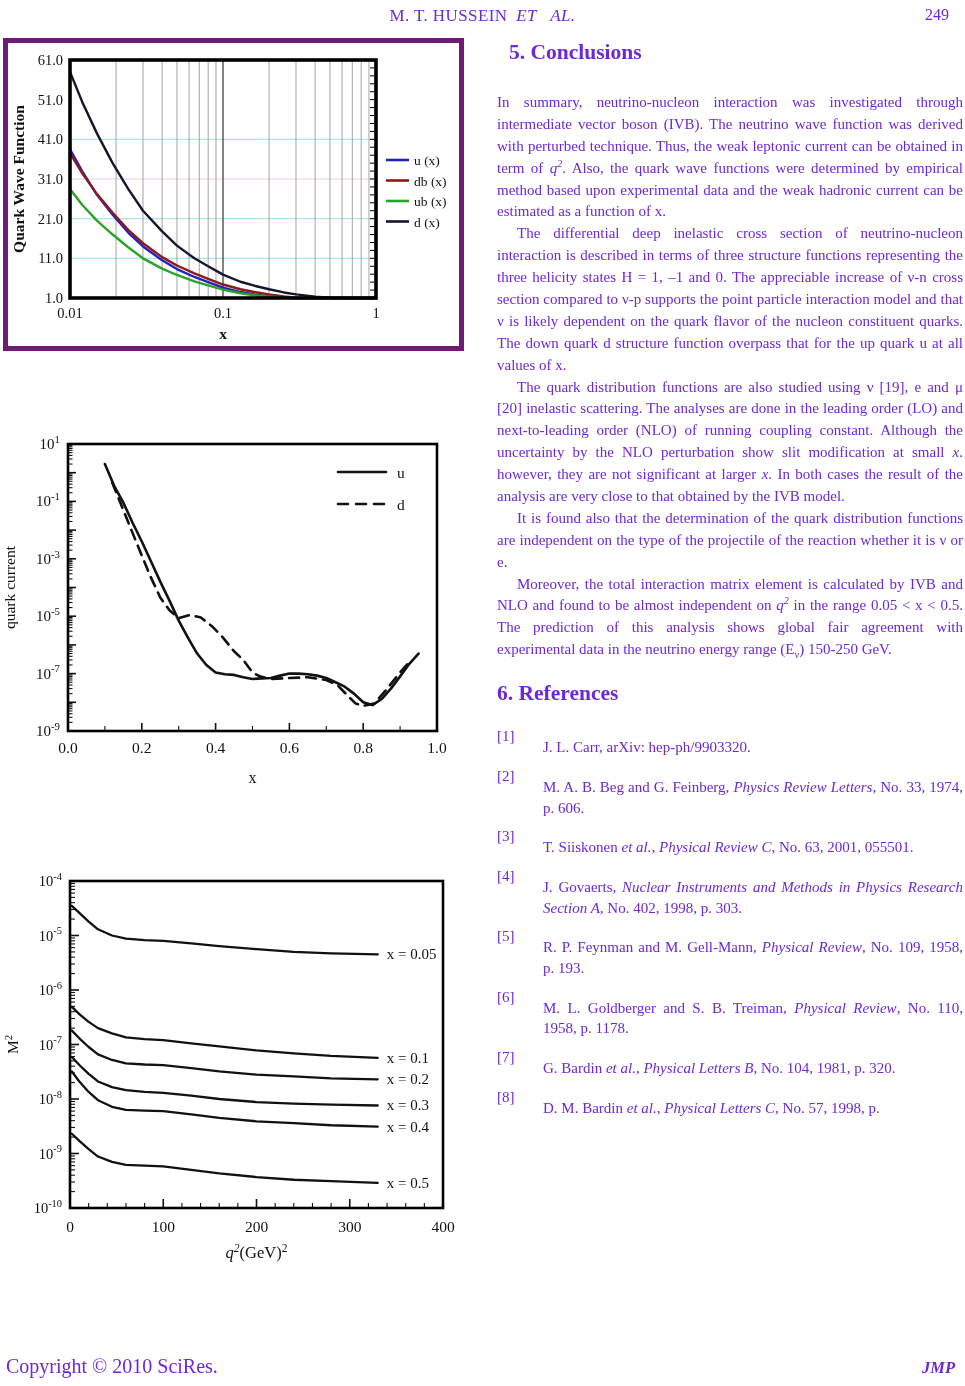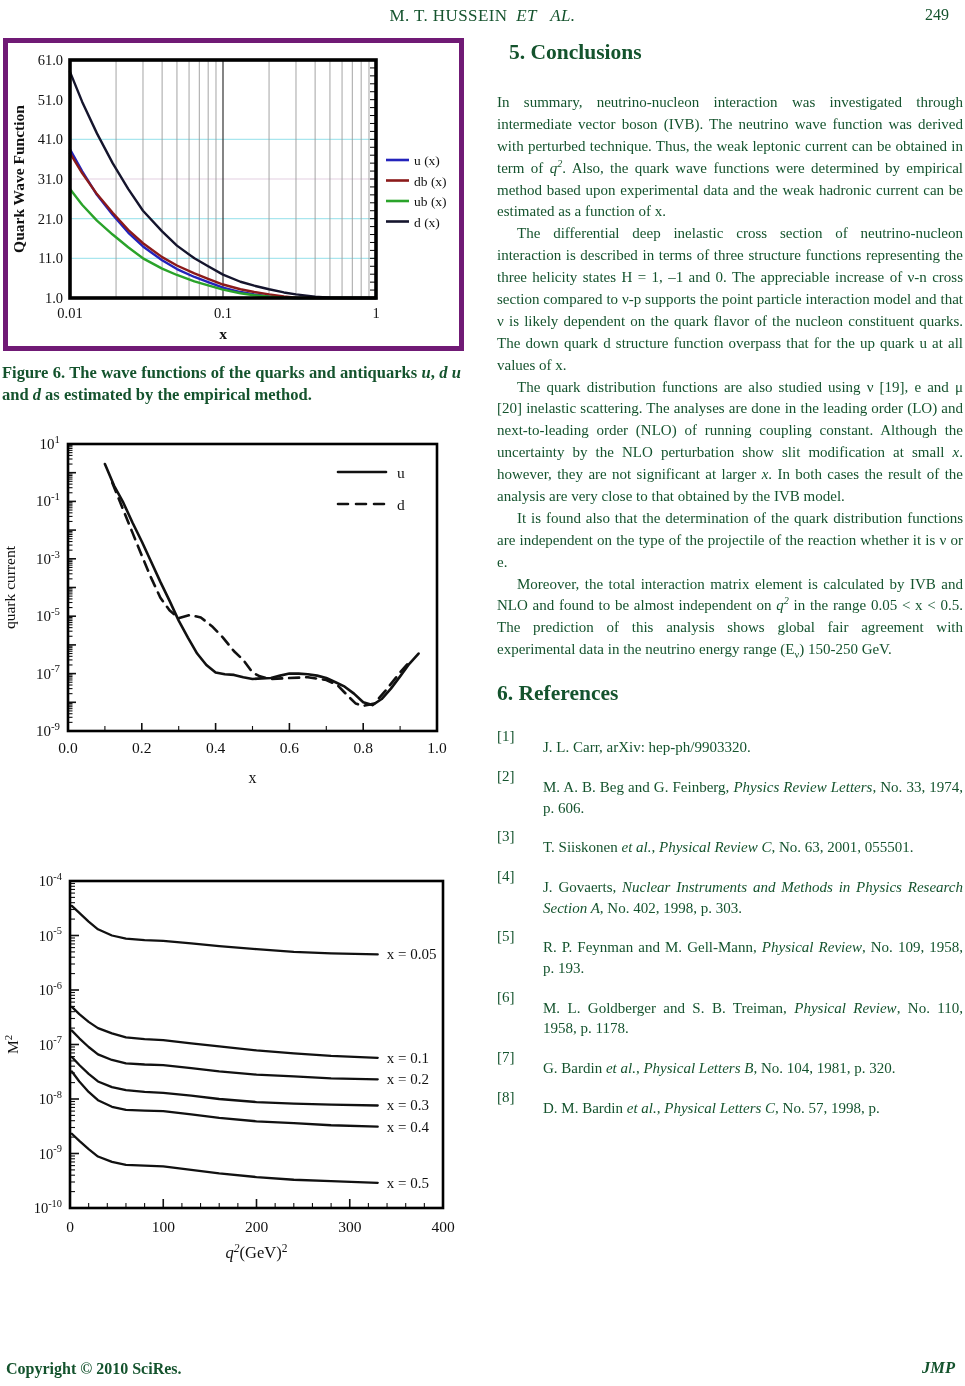--- a/index.html
+++ b/index.html
@@ -1,17 +1,17 @@
 <!DOCTYPE html>
 <html><head>
 <meta charset="utf-8">
 <style>
   html,body{margin:0;padding:0;background:#ffffff;}
   .page{position:relative;width:965px;height:1386px;background:#ffffff;
-        font-family:"Liberation Serif",serif;color:#14532d;overflow:hidden;}
+        font-family:"Liberation Serif",serif;color:#6d28d9;overflow:hidden;}
   .running-title{position:absolute;top:6px;left:0;right:0;text-align:center;
         font-size:17px;letter-spacing:.4px;}
   .page-number{position:absolute;top:6px;right:16px;font-size:16px;}
   .fig6-box{position:absolute;left:3px;top:38px;width:451px;height:303px;
         border:5px solid #701a75;background:#fff;}
   .fig6-box svg{display:block;}
   #fig7{position:absolute;left:2px;top:428px;}
   #fig8{position:absolute;left:0px;top:853px;}
   .caption{position:absolute;left:2px;width:459px;font-weight:bold;
         font-size:16.5px;line-height:1.33;text-align:justify;}
@@ -22,21 +22,21 @@
   h2.sec{font-size:21.5px;font-weight:bold;margin:6px 0 27px 12px;}
   h2.sec2{font-size:21.5px;font-weight:bold;margin:20px 0 20px 0;}
   .para{margin:0;text-align:justify;font-size:15px;line-height:1.46;}
   .para.ind{text-indent:20px;}
   .ref{display:flex;margin:0 0 8px 0;font-size:15px;line-height:1.38;}
   .ref-num{width:46px;flex:0 0 46px;}
   .ref-text{flex:1;text-align:justify;margin-top:11px;}
   .it{font-style:italic;}
   .sup{vertical-align:super;font-size:0.68em;line-height:0;}
   .sub{vertical-align:sub;font-size:0.68em;line-height:0;}
-  .footer-left{position:absolute;left:6px;bottom:8px;font-size:16px;font-weight:bold;}
+  .footer-left{position:absolute;left:6px;bottom:8px;font-size:20px;}
   .footer-right{position:absolute;right:10px;bottom:8px;font-size:16.5px;
         font-weight:bold;font-style:italic;}
   svg text{font-family:"Liberation Serif",serif;fill:#111;}
 </style>
 </head>
 <body>
 
 <div class="page">
 
   <div class="running-title"><span>M. T. HUSSEIN </span><span class="it">ET  AL.</span></div>
@@ -116,21 +116,20 @@
         <line x1="378" y1="117" x2="401" y2="117" stroke="#2323bb" stroke-width="2.6"></line>
         <text x="406" y="122" font-size="13.5" text-anchor="start">u (x)</text>
         <line x1="378" y1="137.5" x2="401" y2="137.5" stroke="#8b1a1a" stroke-width="2.6"></line>
         <text x="406" y="142.5" font-size="13.5" text-anchor="start">db (x)</text>
         <line x1="378" y1="158" x2="401" y2="158" stroke="#2aa32a" stroke-width="2.6"></line>
         <text x="406" y="163" font-size="13.5" text-anchor="start">ub (x)</text>
         <line x1="378" y1="178.5" x2="401" y2="178.5" stroke="#15152d" stroke-width="2.6"></line>
         <text x="406" y="183.5" font-size="13.5" text-anchor="start">d (x)</text>
       </svg>
   </div>
-  <div class="caption" id="cap6"><span>Figure 6. The wave functions of the quarks and antiquarks </span><span class="it">u</span><span>, </span><span class="it">d</span><span> </span><span class="it">u</span><span> and </span><span class="it">d</span><span> as estimated by the empirical method.</span></div>
 
   <svg id="fig7" width="462" height="362">
       <line x1="66" y1="303" x2="74" y2="303" stroke="#111" stroke-width="1.6"></line>
       <line x1="66" y1="294.36043912444376" x2="70.5" y2="294.36043912444376" stroke="#111" stroke-width="1.1"></line>
       <line x1="66" y1="289.3066199895457" x2="70.5" y2="289.3066199895457" stroke="#111" stroke-width="1.1"></line>
       <line x1="66" y1="285.72087824888746" x2="70.5" y2="285.72087824888746" stroke="#111" stroke-width="1.1"></line>
       <line x1="66" y1="282.93956087555625" x2="70.5" y2="282.93956087555625" stroke="#111" stroke-width="1.1"></line>
       <line x1="66" y1="280.6670591139894" x2="70.5" y2="280.6670591139894" stroke="#111" stroke-width="1.1"></line>
       <line x1="66" y1="278.7456862515908" x2="70.5" y2="278.7456862515908" stroke="#111" stroke-width="1.1"></line>
       <line x1="66" y1="277.0813173733312" x2="70.5" y2="277.0813173733312" stroke="#111" stroke-width="1.1"></line>

